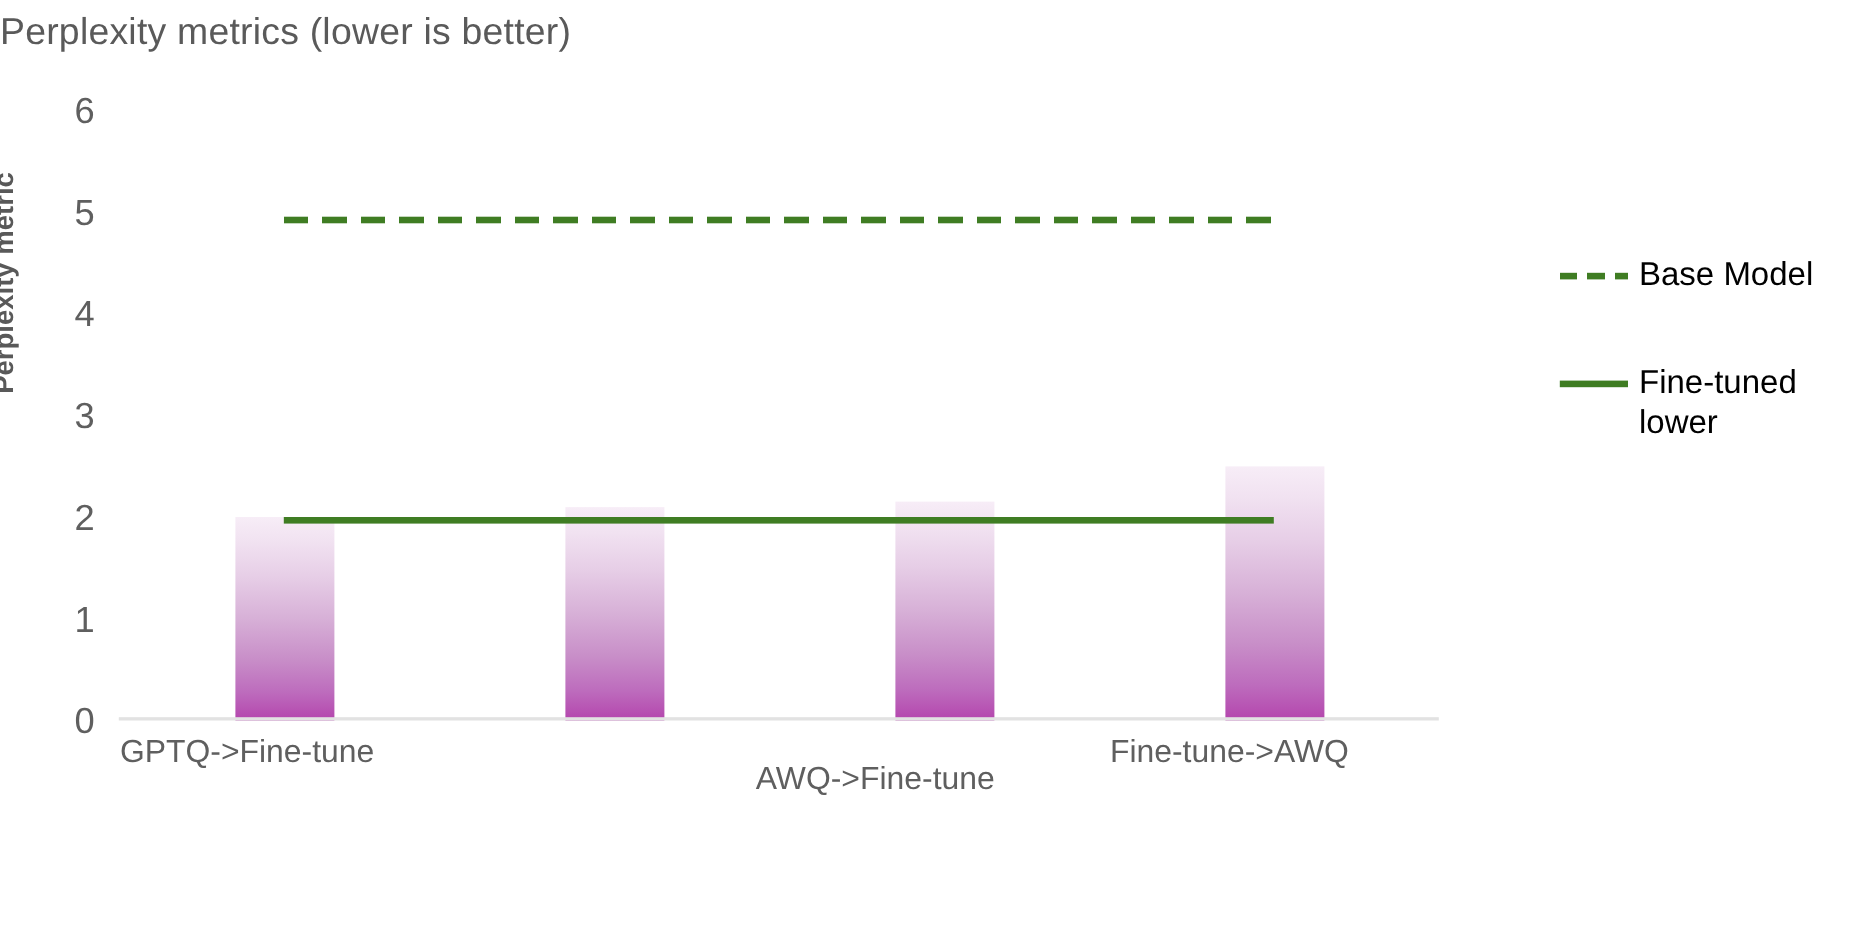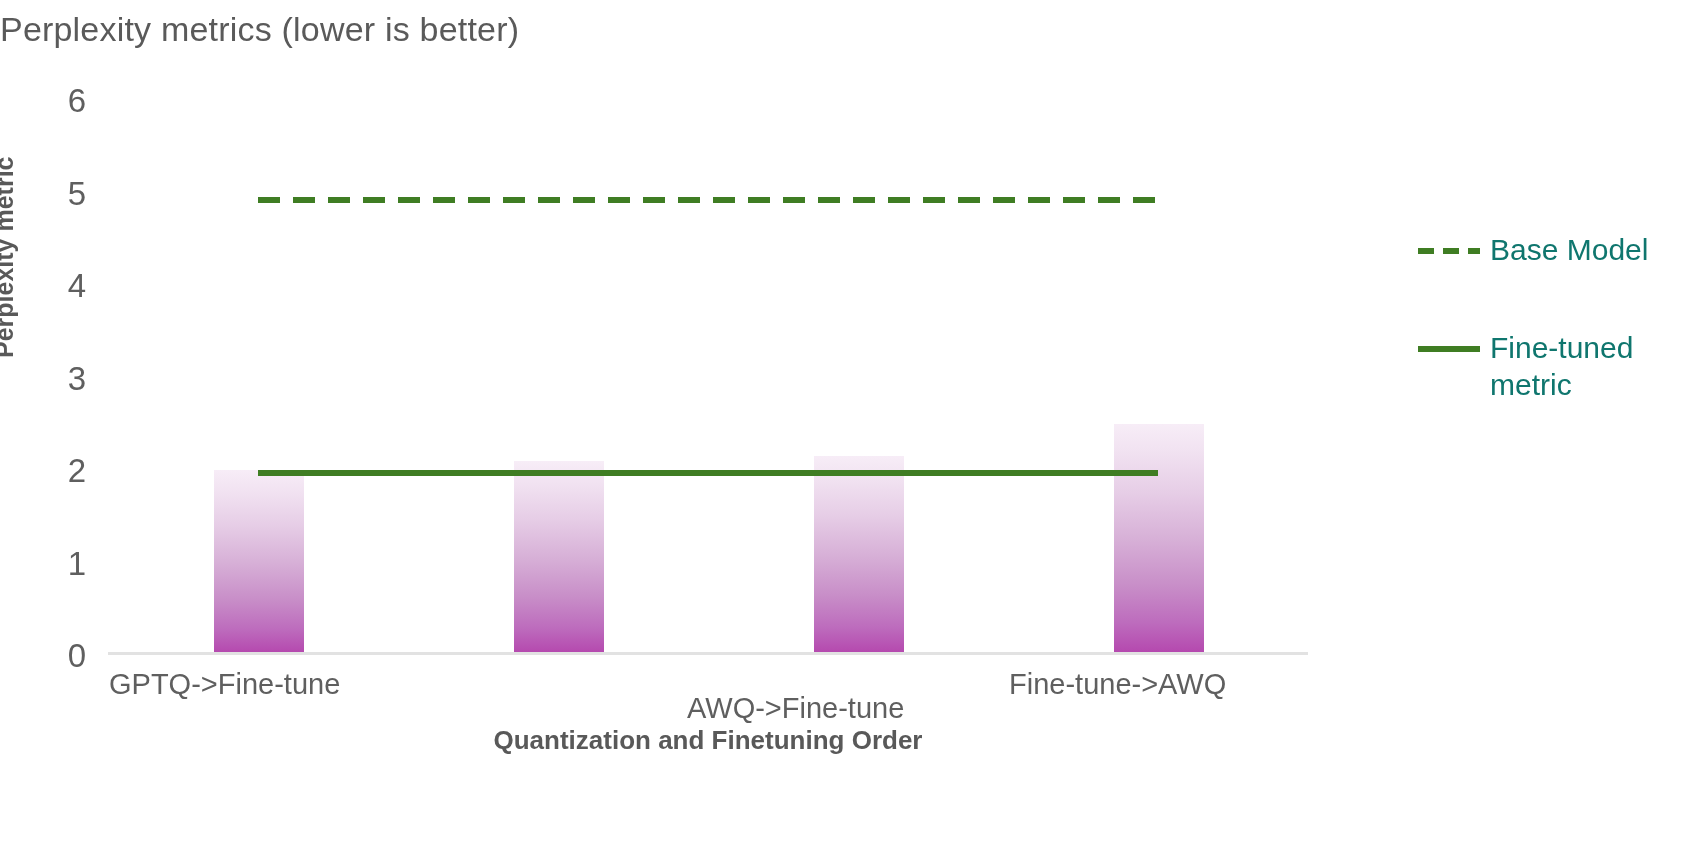--- a/index.html
+++ b/index.html
@@ -89,21 +89,21 @@
   }
   .legend-swatch{
     width:62px;height:6px;margin-top:16px;flex:0 0 auto;
   }
   .legend-swatch.dashed{
     background:repeating-linear-gradient(to right,
       #3f7d23 0 16px, rgba(0,0,0,0) 16px 25px);
   }
   .legend-swatch.solid{background:#3f7d23;}
   .legend-label{
-    margin-left:10px;font-size:30px;color:#0f766e;line-height:1.22;
+    margin-left:10px;font-size:30px;color:#000000;line-height:1.22;
     max-width:180px;
   }
   #legend-item-0{top:0px;}
   #legend-item-1{top:98px;}
 </style>
 </head>
 <body>
 
 <div id="chart-root">
 
@@ -132,26 +132,25 @@
 
     <div id="baseline"></div>
   </div>
 
   <div id="xticks">
     <div class="xtick" style="left:1px;">GPTQ-&gt;Fine-tune</div>
     <div class="xtick" style="left:579px;margin-top:24px;">AWQ-&gt;Fine-tune</div>
     <div class="xtick" style="left:901px;">Fine-tune-&gt;AWQ</div>
   </div>
 
-  <div id="x-axis-title">Quantization and Finetuning Order</div>
 
   <div id="legend">
     <div class="legend-item" id="legend-item-0">
       <span class="legend-swatch dashed"></span>
       <span class="legend-label">Base Model</span>
     </div>
     <div class="legend-item" id="legend-item-1">
       <span class="legend-swatch solid"></span>
-      <span class="legend-label">Fine-tuned metric</span>
+      <span class="legend-label">Fine-tuned lower</span>
     </div>
   </div>
 
 </div>
 
 </body></html>

